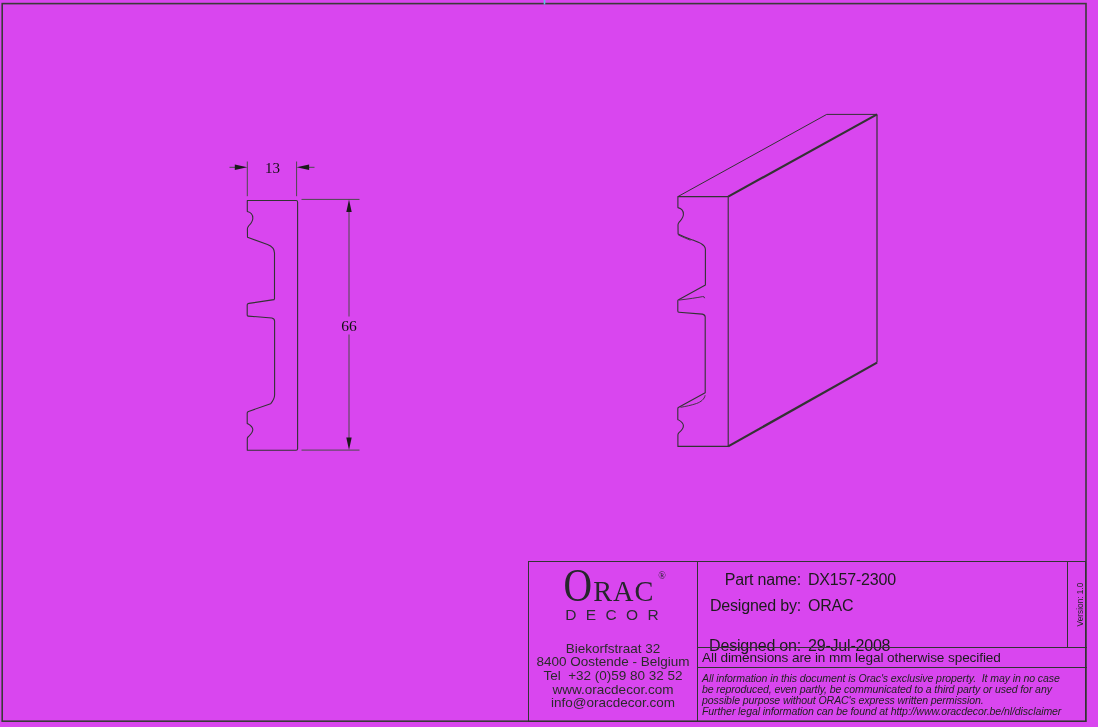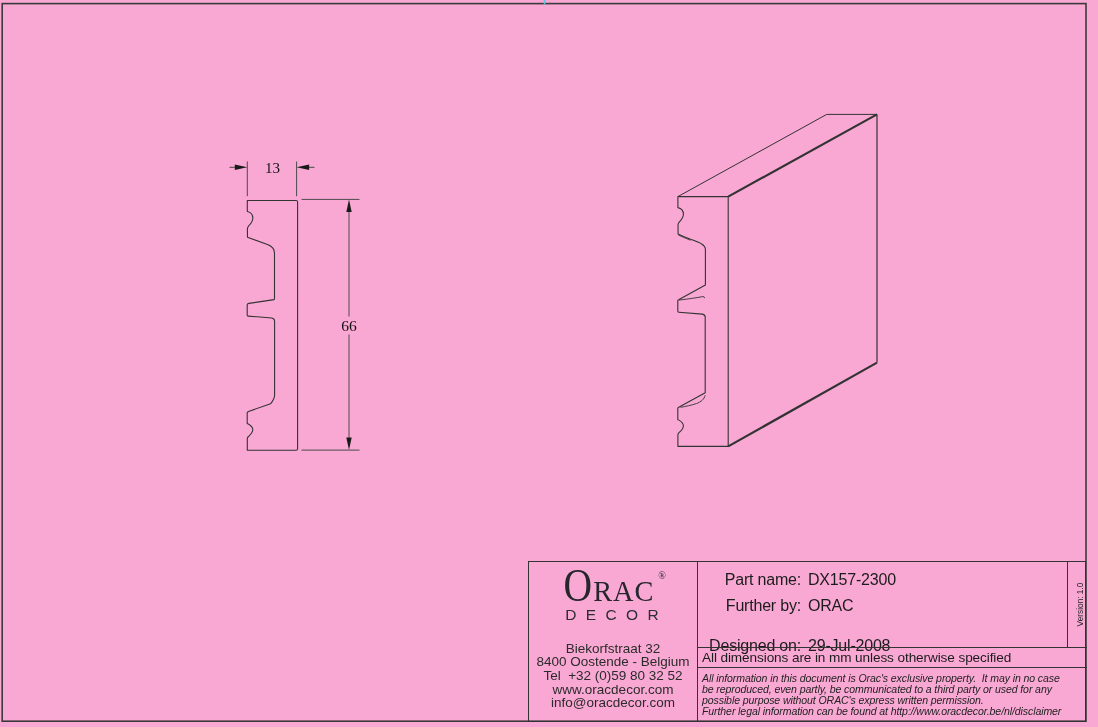--- a/index.html
+++ b/index.html
@@ -1,16 +1,16 @@
 <!DOCTYPE html>
 <html><head>
 <meta charset="utf-8">
 <style>
   html,body{margin:0;padding:0;background:#fff;}
-  #page{position:relative;width:1098px;height:727px;background:#f9a8d4;overflow:hidden;
+  #page{position:relative;width:1098px;height:727px;background:#d946ef;overflow:hidden;
         font-family:"Liberation Sans",sans-serif;}
   svg{position:absolute;left:0;top:0;}
   .abs{position:absolute;}
 </style>
 </head>
 <body>
 
 <div id="page">
 
 <svg width="1098" height="727" viewBox="0 0 1098 727">
@@ -136,31 +136,31 @@
       Tel&nbsp; +32 (0)59 80 32 52<br>
       www.oracdecor.com<br>
       info@oracdecor.com
     </div>
   </div>
 
   <div class="abs" style="left:169.5px;top:0;width:389px;height:85.5px;color:#1c1c1c;">
 
     <div class="abs" style="top:9.5px;left:0;width:100%;font-size:16px;letter-spacing:-0.2px;"><span style="display:inline-block;width:103px;text-align:right;">Part name:</span><span style="margin-left:7px;">DX157-2300</span></div>
 
-    <div class="abs" style="top:35.5px;left:0;width:100%;font-size:16px;letter-spacing:-0.2px;"><span style="display:inline-block;width:103px;text-align:right;">Further by:</span><span style="margin-left:7px;text-align:center;">ORAC</span></div>
+    <div class="abs" style="top:35.5px;left:0;width:100%;font-size:16px;letter-spacing:-0.2px;"><span style="display:inline-block;width:103px;text-align:right;">Designed by:</span><span style="margin-left:7px;text-align:center;">ORAC</span></div>
 
     <div class="abs" style="top:75px;left:0;width:100%;font-size:16px;letter-spacing:-0.2px;"><span style="display:inline-block;width:103px;text-align:right;">Designed on:</span><span style="margin-left:7px;">29-Jul-2008</span></div>
   </div>
 
   <div class="abs" style="left:538.5px;top:0;width:20px;height:85.5px;border-left:1.2px solid #333;box-sizing:border-box;">
     <div class="abs" style="left:-9.7px;top:37.7px;width:44px;height:11px;font-size:8.3px;color:#222;transform:rotate(-90deg);transform-origin:center;white-space:nowrap;text-align:center;">Version: 1.0</div>
   </div>
 
   <div class="abs" style="left:169.5px;top:85.5px;width:389px;height:20.5px;border-top:1.3px solid #333;border-bottom:1.3px solid #333;box-sizing:border-box;font-size:13.6px;letter-spacing:-0.1px;color:#1c1c1c;">
-    <div style="margin:1.5px 0 0 4px;">All dimensions are in mm unless otherwise specified</div>
+    <div style="margin:1.5px 0 0 4px;">All dimensions are in mm legal otherwise specified</div>
   </div>
 
   <div class="abs" style="left:169.5px;top:106px;width:389px;font-size:10.55px;line-height:11.3px;color:#222;letter-spacing:-0.1px;font-style:italic;">
     <div style="margin:5px 0 0 4px;">
       All information in this document is Orac's exclusive property.&nbsp; It may in no case<br>
       be reproduced, even partly, be communicated to a third party or used for any<br>
       possible purpose without ORAC's express written permission.<br>
       Further legal information can be found at http://www.oracdecor.be/nl/disclaimer
     </div>
   </div>

